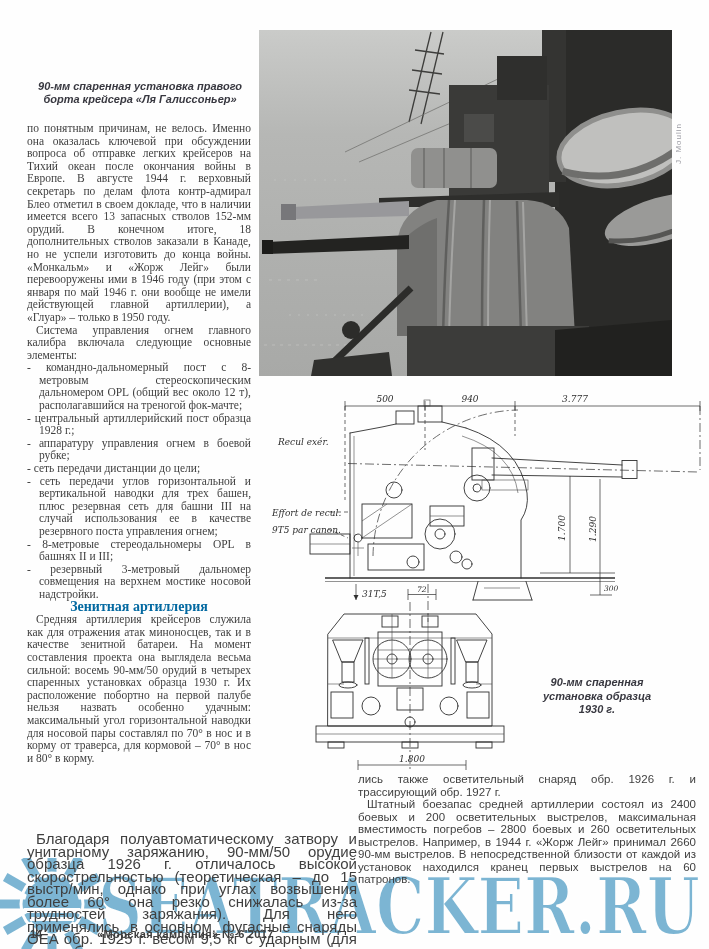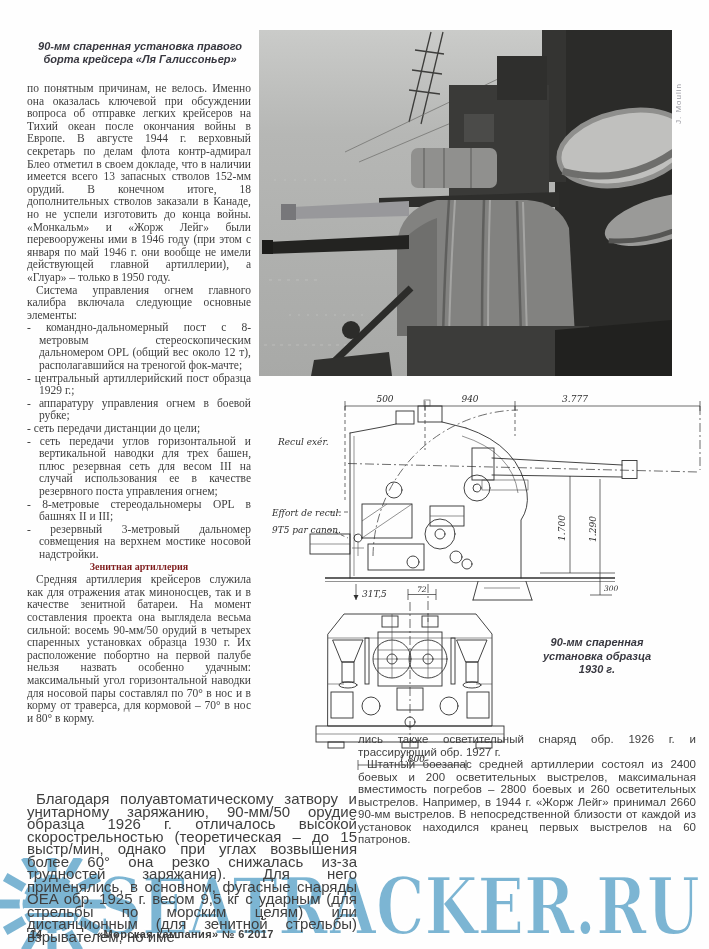--- a/index.html
+++ b/index.html
@@ -3,37 +3,37 @@
 <meta charset="utf-8">
 <style>
   html,body{margin:0;padding:0;}
   .page{
     position:relative; width:709px; height:949px; overflow:hidden;
     background:#fefefe;
     font-family:"Liberation Sans", sans-serif;
     color:#3f3f3f;
   }
   
-  .txt{position:absolute; z-index:2;}
+  .txt{position:absolute; z-index:2;margin-top:40px;}
 
   .caption-top{
     left:35px; top:40px; width:210px;
     font-size:11px; font-weight:bold; font-style:italic;
     color:#383840; text-align:center; line-height:12.5px;
   }
   .col-left{
     left:27px; top:82px; width:224px;
     font-size:11.5px; line-height:12.6px; text-align:justify;font-family:Liberation Serif, serif;
   }
   .col-left p{margin:0;}
   .col-left p.indent{text-indent:9px;}
   .li{padding-left:12px; text-indent:-12px; text-align:justify;}
   .heading{
     margin:11px 0 7px 0; text-align:center;
-    font-size:10px; font-weight:bold; color:#7f1d1d; text-indent:0;
+    font-size:14px; font-weight:bold; color:#0369a1; text-indent:0;
   }
   .bottom-left{
     left:27px; top:793px; width:330px;
     font-size:15px; line-height:12.5px; text-align:justify;
   }
   .bottom-left p{margin:0; text-indent:9px;}
   .bottom-right{
     left:358px; top:733px; width:338px;
     font-size:11.5px; line-height:12.5px; text-align:justify;
   }
@@ -178,24 +178,24 @@
     <path d="M60,346 L152,258" stroke="#2c2c2a" stroke-width="7"></path>
     <circle cx="92" cy="300" r="9" fill="#2c2c2a"></circle>
     <path d="M55,330 L130,322 L133,346 L52,346 Z" fill="#30302e"></path>
   </svg>
   <div class="txt photo-credit">J. Moulin</div>
 
   <div class="txt col-left">
     <p>по понятным причинам, не велось. Именно она оказалась ключевой при обсуждении вопроса об отправке легких крейсеров на Тихий океан после окончания войны в Европе. В августе 1944 г. верховный секретарь по делам флота контр-адмирал Блео отметил в своем докладе, что в наличии имеется всего 13 запасных стволов 152-мм орудий. В конечном итоге, 18 дополнительных стволов заказали в Канаде, но не успели изготовить до конца войны. «Монкальм» и «Жорж Лейг» были перевооружены ими в 1946 году (при этом с января по май 1946 г. они вообще не имели действующей главной артиллерии), а «Глуар» – только в 1950 году.</p>
     <p class="indent">Система управления огнем главного калибра включала следующие основные элементы:</p>
     <div class="li">- командно-дальномерный пост с 8-метровым стереоскопическим дальномером OPL (общий вес около 12 т), располагавшийся на треногой фок-мачте;</div>
-    <div class="li">- центральный артиллерийский пост образца 1929 г.;</div>
+    <div class="li">- центральный артиллерийский пост образца 1928 г.;</div>
     <div class="li">- аппаратуру управления огнем в боевой рубке;</div>
     <div class="li">- сеть передачи дистанции до цели;</div>
-    <div class="li">- сеть передачи углов горизонтальной и вертикальной наводки для трех башен, плюс резервная сеть для весом III на случай использования ее в качестве резервного поста управления огнем;</div>
+    <div class="li">- сеть передачи углов горизонтальной и вертикальной наводки для трех башен, плюс резервная сеть для башни III на случай использования ее в качестве резервного поста управления огнем;</div>
     <div class="li">- 8-метровые стереодальномеры OPL в башнях II и III;</div>
     <div class="li">- резервный 3-метровый дальномер совмещения на верхнем мостике носовой надстройки.</div>
     <p class="heading">Зенитная артиллерия</p>
     <p class="indent">Средняя артиллерия крейсеров служила как для отражения атак миноносцев, так и в качестве зенитной батареи. На момент составления проекта она выглядела весьма сильной: восемь 90-мм/50 орудий в четырех спаренных установках образца 1930 г. Их расположение побортно на первой палубе нельзя назвать особенно удачным: максимальный угол горизонтальной наводки для носовой пары составлял по 70° в нос и в корму от траверса, для кормовой – 70° в нос и 80° в корму.</p>
   </div>
 
   <svg class="drawing-svg" viewBox="0 0 435 420">
 
     <g>
 

